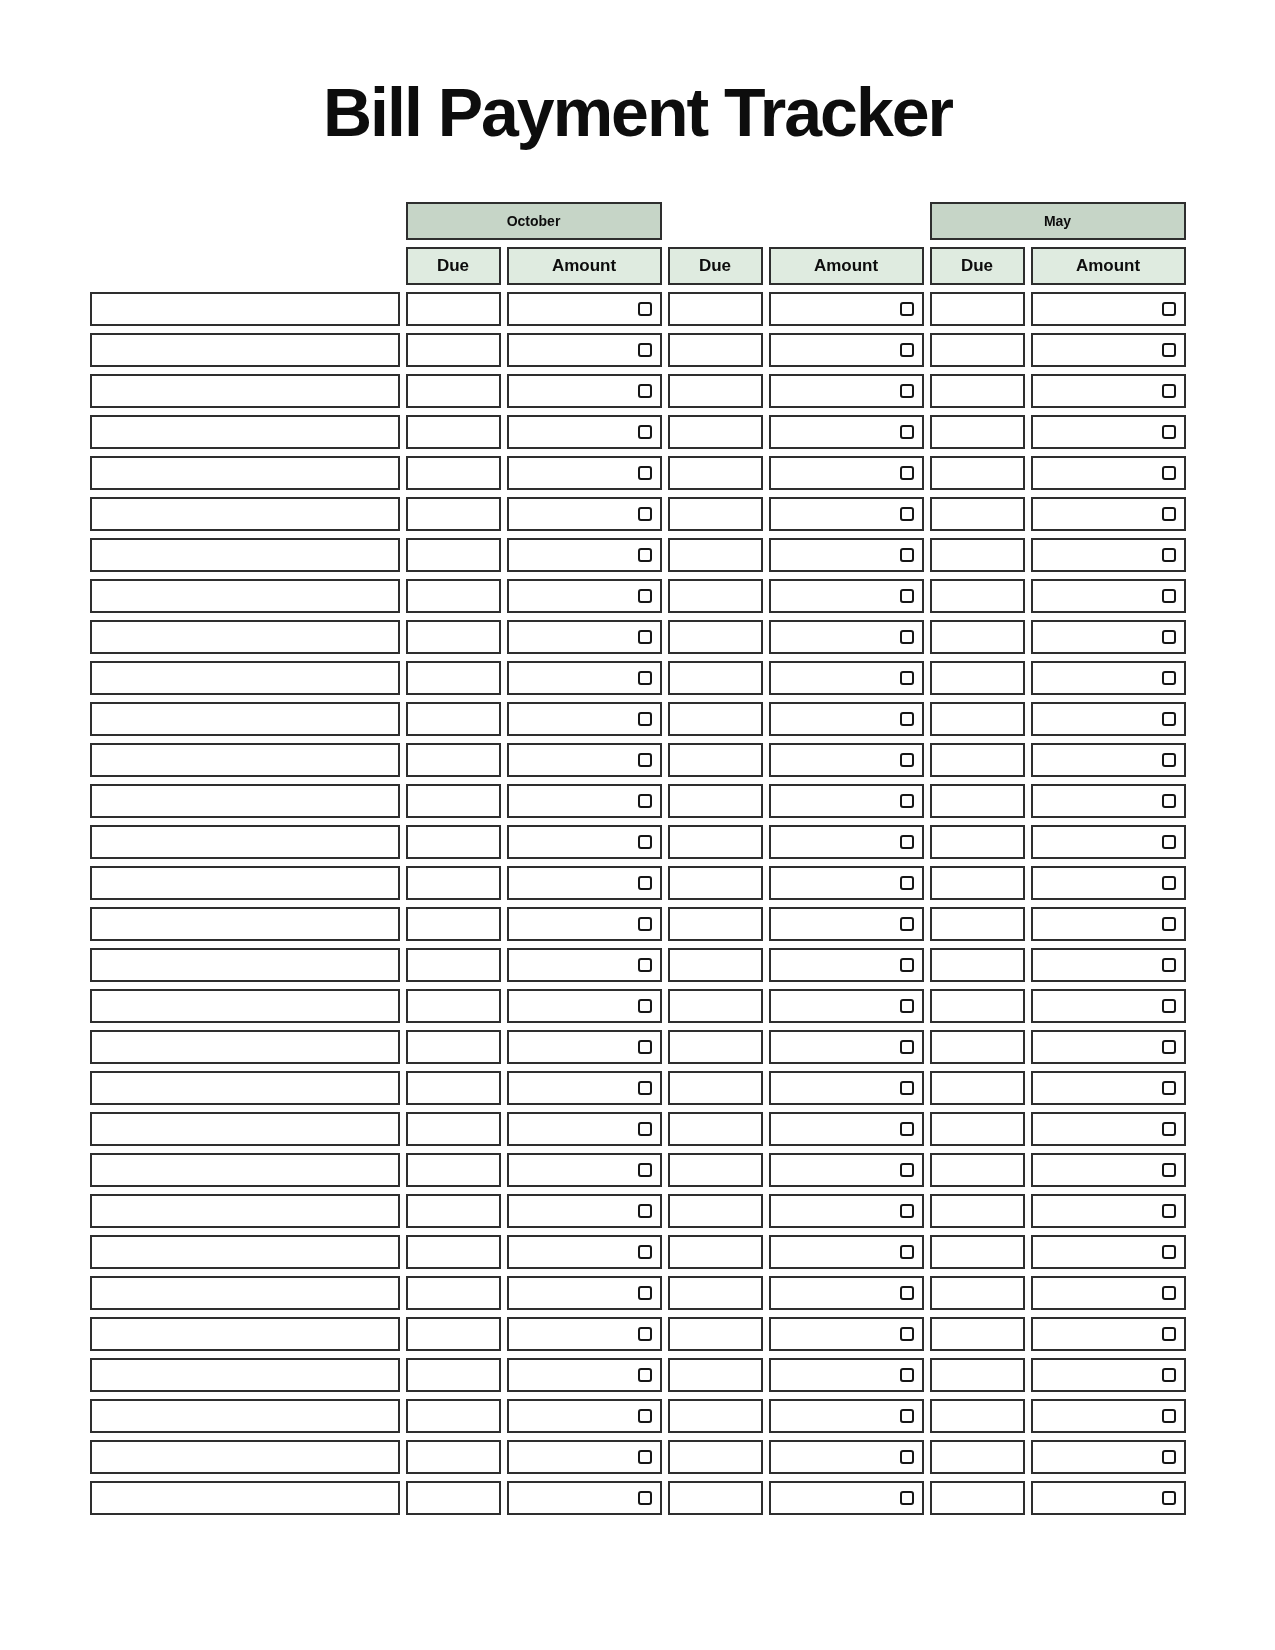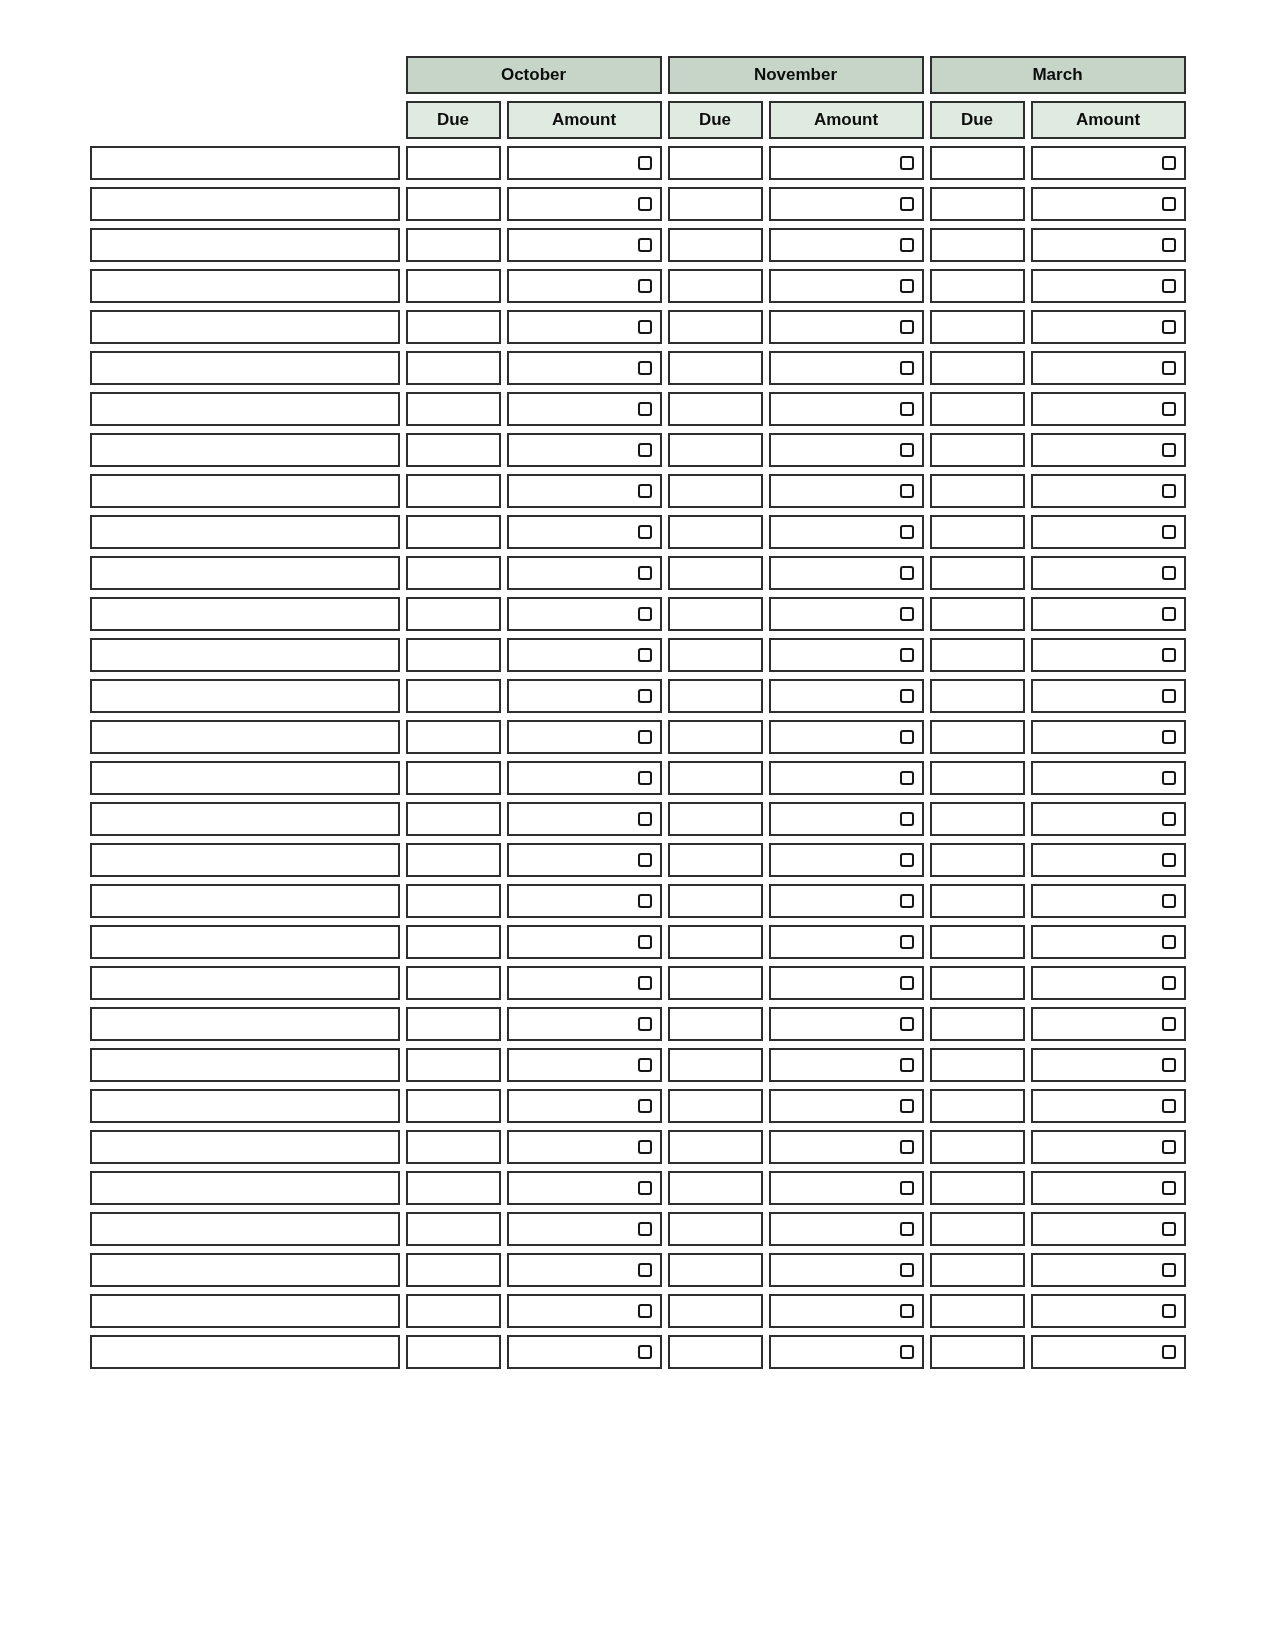--- a/index.html
+++ b/index.html
@@ -36,21 +36,21 @@
     grid-template-columns:310px 95px 155px 95px 155px 95px 155px;
     grid-template-rows:38px 38px;
     grid-auto-rows:34px;
     gap:7px 6px;
   }
   .mh{
     grid-row:1;
     background:var(--month-bg);
     border:2px solid var(--border);
     display:flex;align-items:center;justify-content:center;
-    font-weight:bold;font-size:17px;
+    font-weight:bold;font-size:14px;
   }
   .c23{grid-column:2/4}
   .c45{grid-column:4/6}
   .c67{grid-column:6/8}
   .ch{
     grid-row:2;
     background:var(--col-bg);
     border:2px solid var(--border);
     display:flex;align-items:center;justify-content:center;
     font-weight:bold;font-size:17px;
@@ -70,26 +70,26 @@
     border:2px solid var(--cb-border);
     border-radius:3px;
     background:#fff;
     flex:0 0 auto;
   }
 </style>
 </head>
 <body>
 
 <div class="sheet">
+  <h1>Bill Payment Tracker</h1>
 
   <div class="grid">
 
     <div class="mh c23">October</div>
-    <div class="mh c45">November</div>
-    <div class="mh c67">March</div>
+    <div class="mh c67">May</div>
 
     <div class="ch col2">Due</div>
     <div class="ch col3">Amount</div>
     <div class="ch col4">Due</div>
     <div class="ch col5">Amount</div>
     <div class="ch col6">Due</div>
     <div class="ch col7">Amount</div>
 
   <div class="cell" style="grid-area: 3 / 1;"></div>
       <div class="cell" style="grid-area: 3 / 2;"></div>

